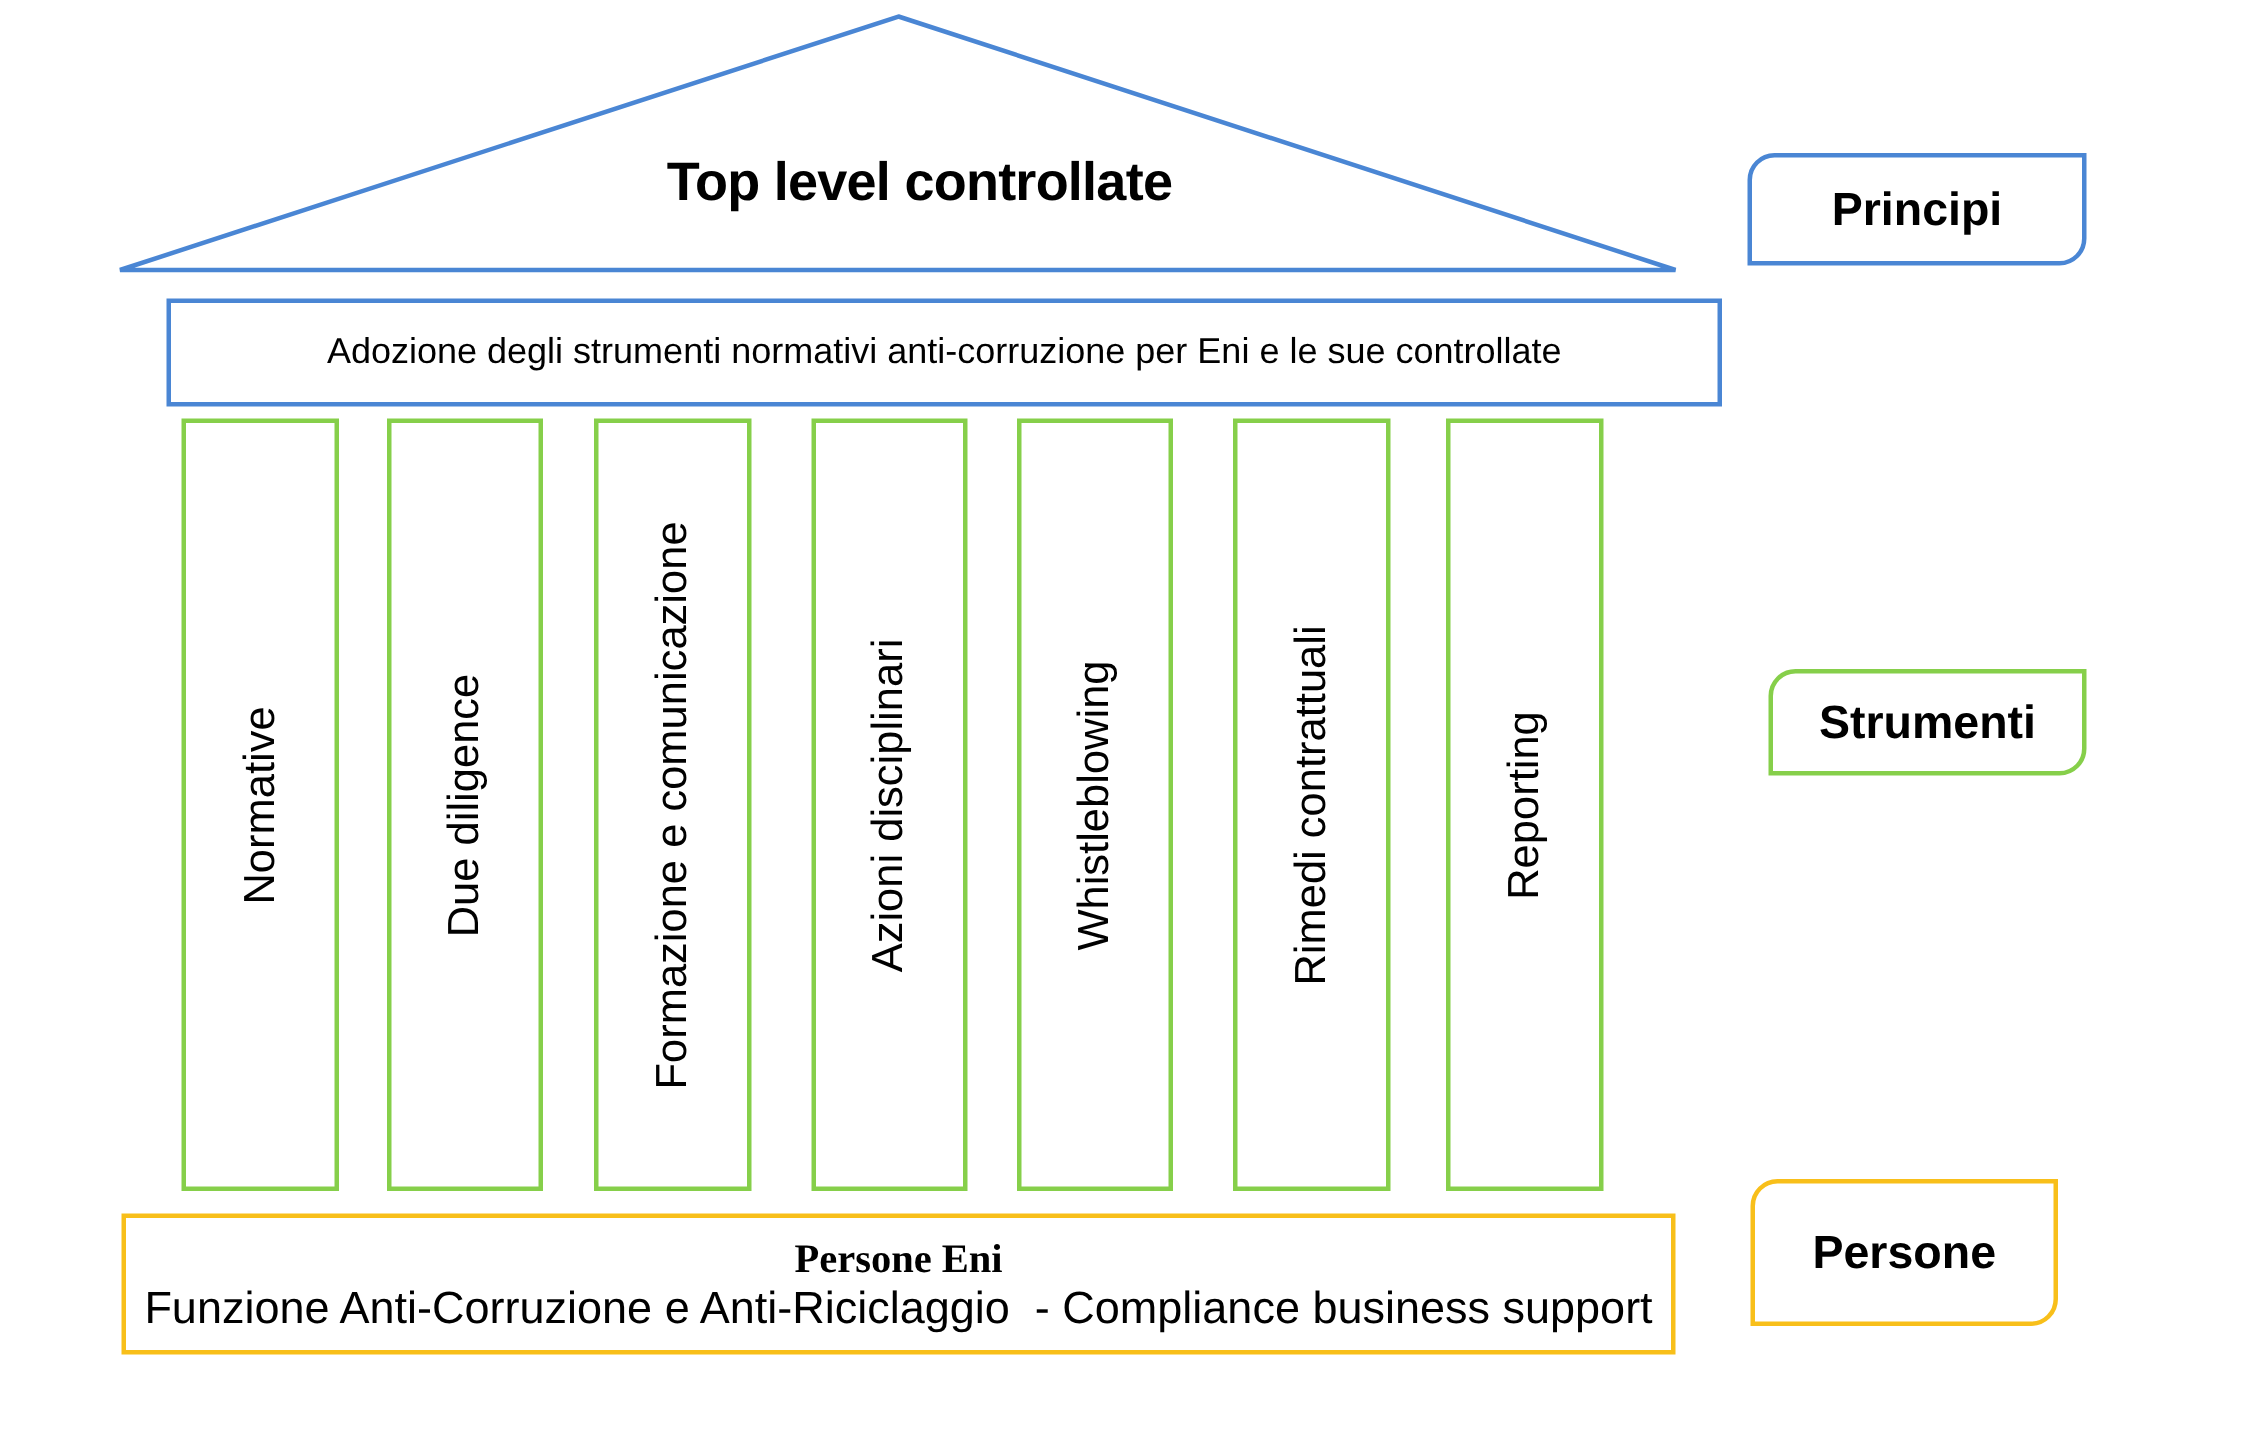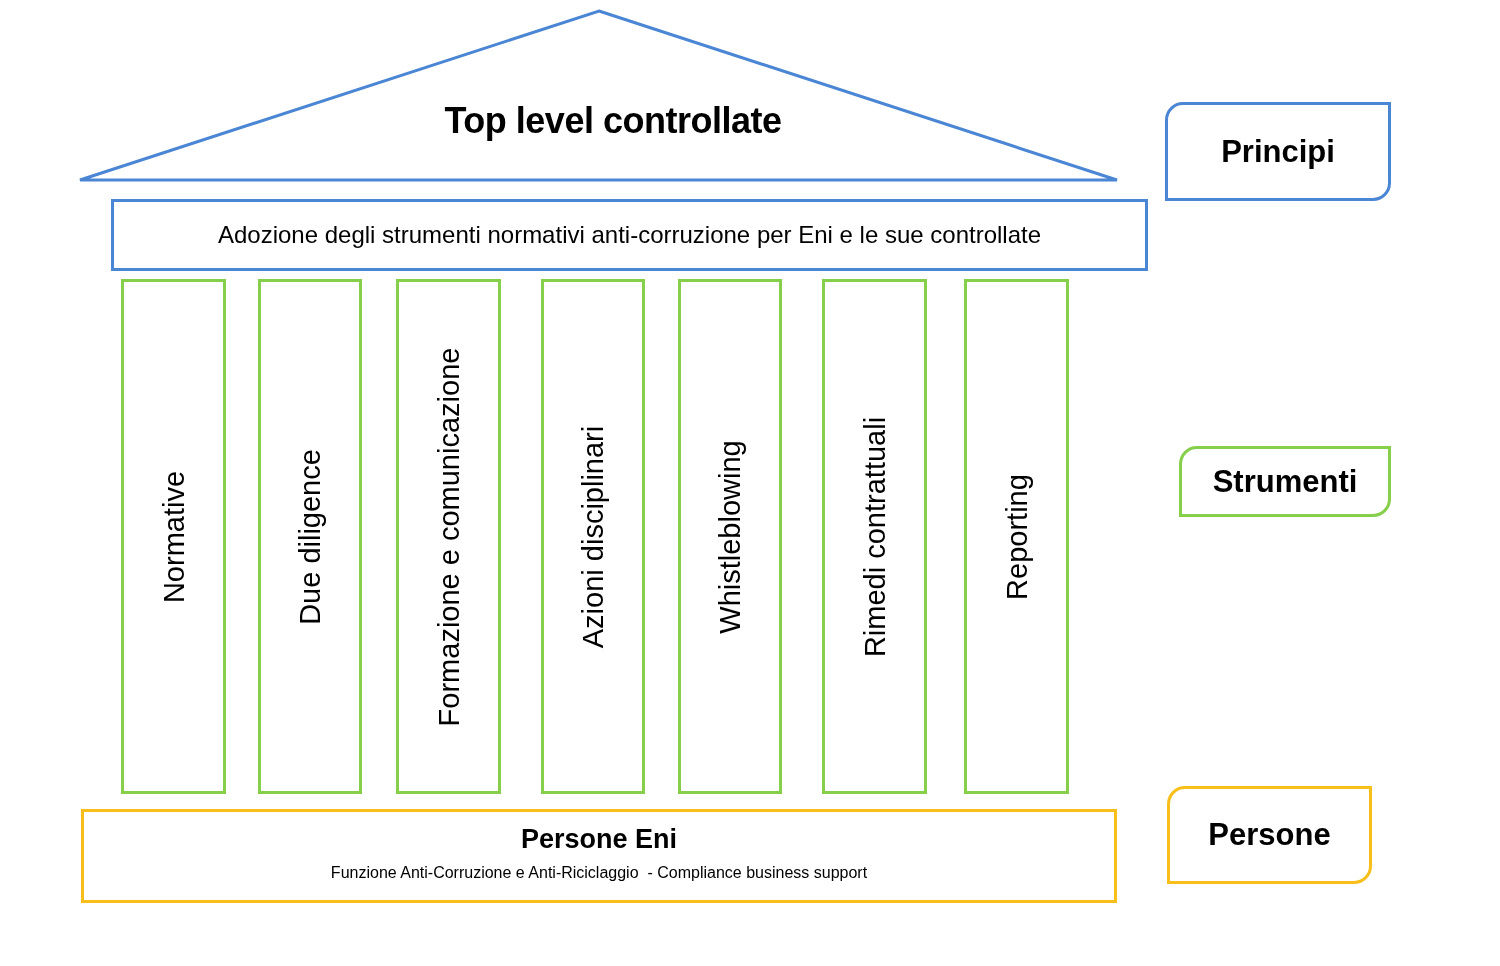--- a/index.html
+++ b/index.html
@@ -9,26 +9,26 @@
     #roof-svg { position: absolute; left: 0; top: 0; }
     .roof-title { position: absolute; left: 80px; width: 1066px; top: 100px; text-align: center;
                   font-size: 36px; font-weight: bold; letter-spacing: -0.5px; }
     .beam { left: 80px; top: 199px; width: 1037px; height: 72px; border: 3px solid #4a86d4;
             display: flex; align-items: center; justify-content: center; font-size: 24px; margin-left: 31px; }
     .pillar { top: 279px; height: 515px; border: 3px solid #86cf4a; }
     .pillar-label { position: absolute; left: 50%; top: 50%; white-space: nowrap;
                     transform: translate(-50%, -50%) rotate(-90deg); font-size: 29px; }
     .base { left: 81px; top: 809px; width: 1036px; height: 94px; border: 3px solid #f8bf1a;
             display: flex; flex-direction: column; align-items: center; justify-content: center; }
-    .base-title { font-size: 27px; font-weight: bold; line-height: 34px; }
-    .base-sub { font-size: 16px; line-height: 34px; white-space: pre; }
+    .base-title { font-size: 27px; font-weight: bold; line-height: 34px; font-family: Liberation Serif, serif; }
+    .base-sub { font-size: 30px; line-height: 34px; white-space: pre; }
     .tag { border-width: 3px; border-style: solid; border-radius: 18px 0 18px 0;
            display: flex; align-items: center; justify-content: center;
            font-size: 31px; font-weight: bold; }
-    .tag-principi { left: 1165px; top: 102px; width: 226px; height: 99px; border-color: #4a86d4; }
+    .tag-principi { left: 1165px; top: 102px; width: 226px; height: 75px; border-color: #4a86d4; }
     .tag-strumenti { left: 1179px; top: 446px; width: 212px; height: 71px; border-color: #86cf4a; }
     .tag-attori { left: 1167px; top: 786px; width: 205px; height: 98px; border-color: #f8bf1a; }
   </style>
 </head>
 <body>
 
 <svg id="roof-svg" width="1500" height="200">
   <polygon points="599,11 1117,180 80,180" fill="none" stroke="#4a86d4" stroke-width="3" stroke-linejoin="miter"></polygon>
 </svg>
 <div class="roof-title">Top level controllate</div>

